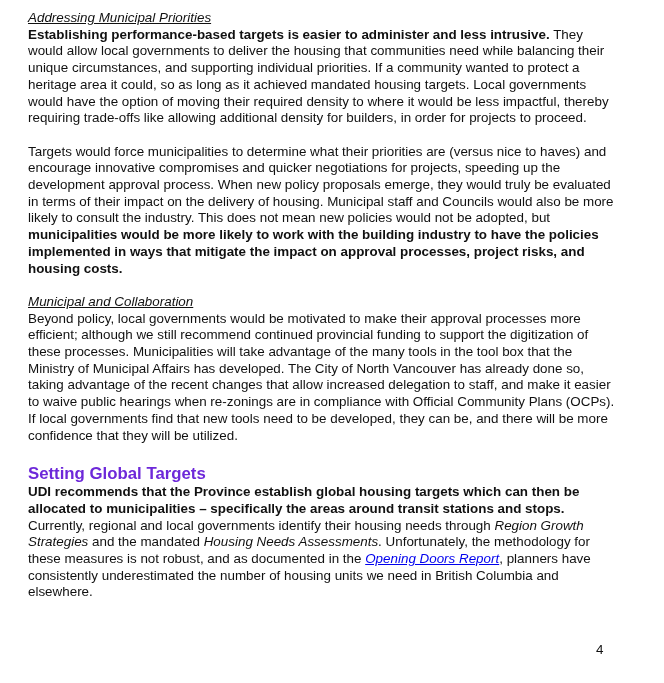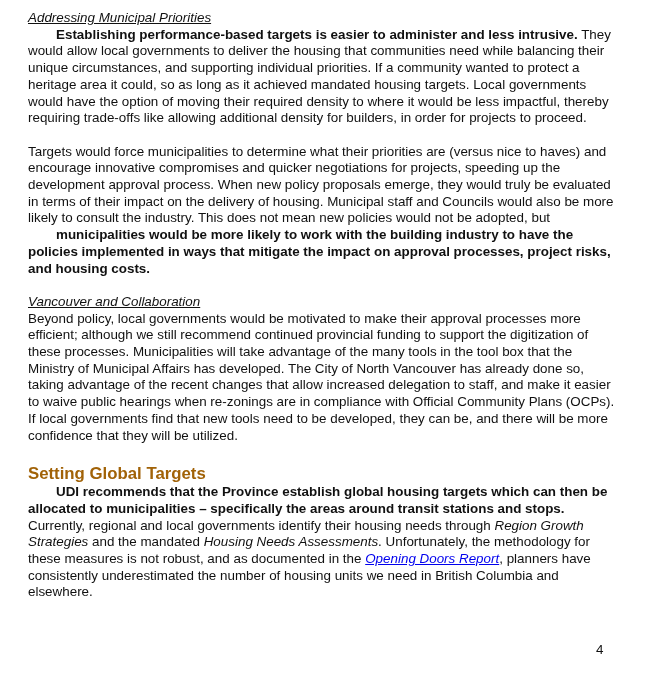--- a/index.html
+++ b/index.html
@@ -29,29 +29,28 @@
       margin: 0;
     }
     p {
       margin: 0;
     }
     .gap {
       height: 16.7px;
     }
     b {
       font-weight: bold;
-      margin-left: 28px;
     }
     i {
       font-style: italic;
     }
     .section-title {
       font-size: 16.8px;
       font-weight: bold;
-      color: #a16207;
+      color: #6d28d9;
       margin: 0;
       line-height: 20px;
       margin-top: 2px;
       margin-bottom: 0px;
     }
     a.link {
       color: #0000ee;
       font-style: italic;
       text-decoration: underline;
       margin-top: 34px;
@@ -71,21 +70,21 @@
 
   <p class="subhead">Addressing Municipal Priorities</p>
   <p><b>Establishing performance-based targets is easier to administer and less intrusive.</b><span> They would allow local governments to deliver the housing that communities need while balancing their unique circumstances, and supporting individual priorities. If a community wanted to protect a heritage area it could, so as long as it achieved mandated housing targets. Local governments would have the option of moving their required density to where it would be less impactful, thereby requiring trade-offs like allowing additional density for builders, in order for projects to proceed.</span></p>
 
   <div class="gap"></div>
 
   <p><span>Targets would force municipalities to determine what their priorities are (versus nice to haves) and encourage innovative compromises and quicker negotiations for projects, speeding up the development approval process. When new policy proposals emerge, they would truly be evaluated in terms of their impact on the delivery of housing. Municipal staff and Councils would also be more likely to consult the industry. This does not mean new policies would not be adopted, but </span><b>municipalities would be more likely to work with the building industry to have the policies implemented in ways that mitigate the impact on approval processes, project risks, and housing costs.</b></p>
 
   <div class="gap"></div>
 
-  <p class="subhead">Vancouver and Collaboration</p>
+  <p class="subhead">Municipal and Collaboration</p>
   <p>Beyond policy, local governments would be motivated to make their approval processes more efficient; although we still recommend continued provincial funding to support the digitization of these processes. Municipalities will take advantage of the many tools in the tool box that the Ministry of Municipal Affairs has developed. The City of North Vancouver has already done so, taking advantage of the recent changes that allow increased delegation to staff, and make it easier to waive public hearings when re-zonings are in compliance with Official Community Plans (OCPs). If local governments find that new tools need to be developed, they can be, and there will be more confidence that they will be utilized.</p>
 
   <div class="gap" style="height:18px"></div>
 
   <h2 class="section-title">Setting Global Targets</h2>
   <p><b>UDI recommends that the Province establish global housing targets which can then be allocated to municipalities – specifically the areas around transit stations and stops.</b><span> Currently, regional and local governments identify their housing needs through </span><i>Region Growth Strategies</i><span> and the mandated </span><i>Housing Needs Assessments</i><span>. Unfortunately, the methodology for these measures is not robust, and as documented in the </span><a class="link" href="#">Opening Doors Report</a><span>, planners have consistently underestimated the number of housing units we need in British Columbia and elsewhere.</span></p>
 
 </div>
 
 <div class="page-number">4</div>

